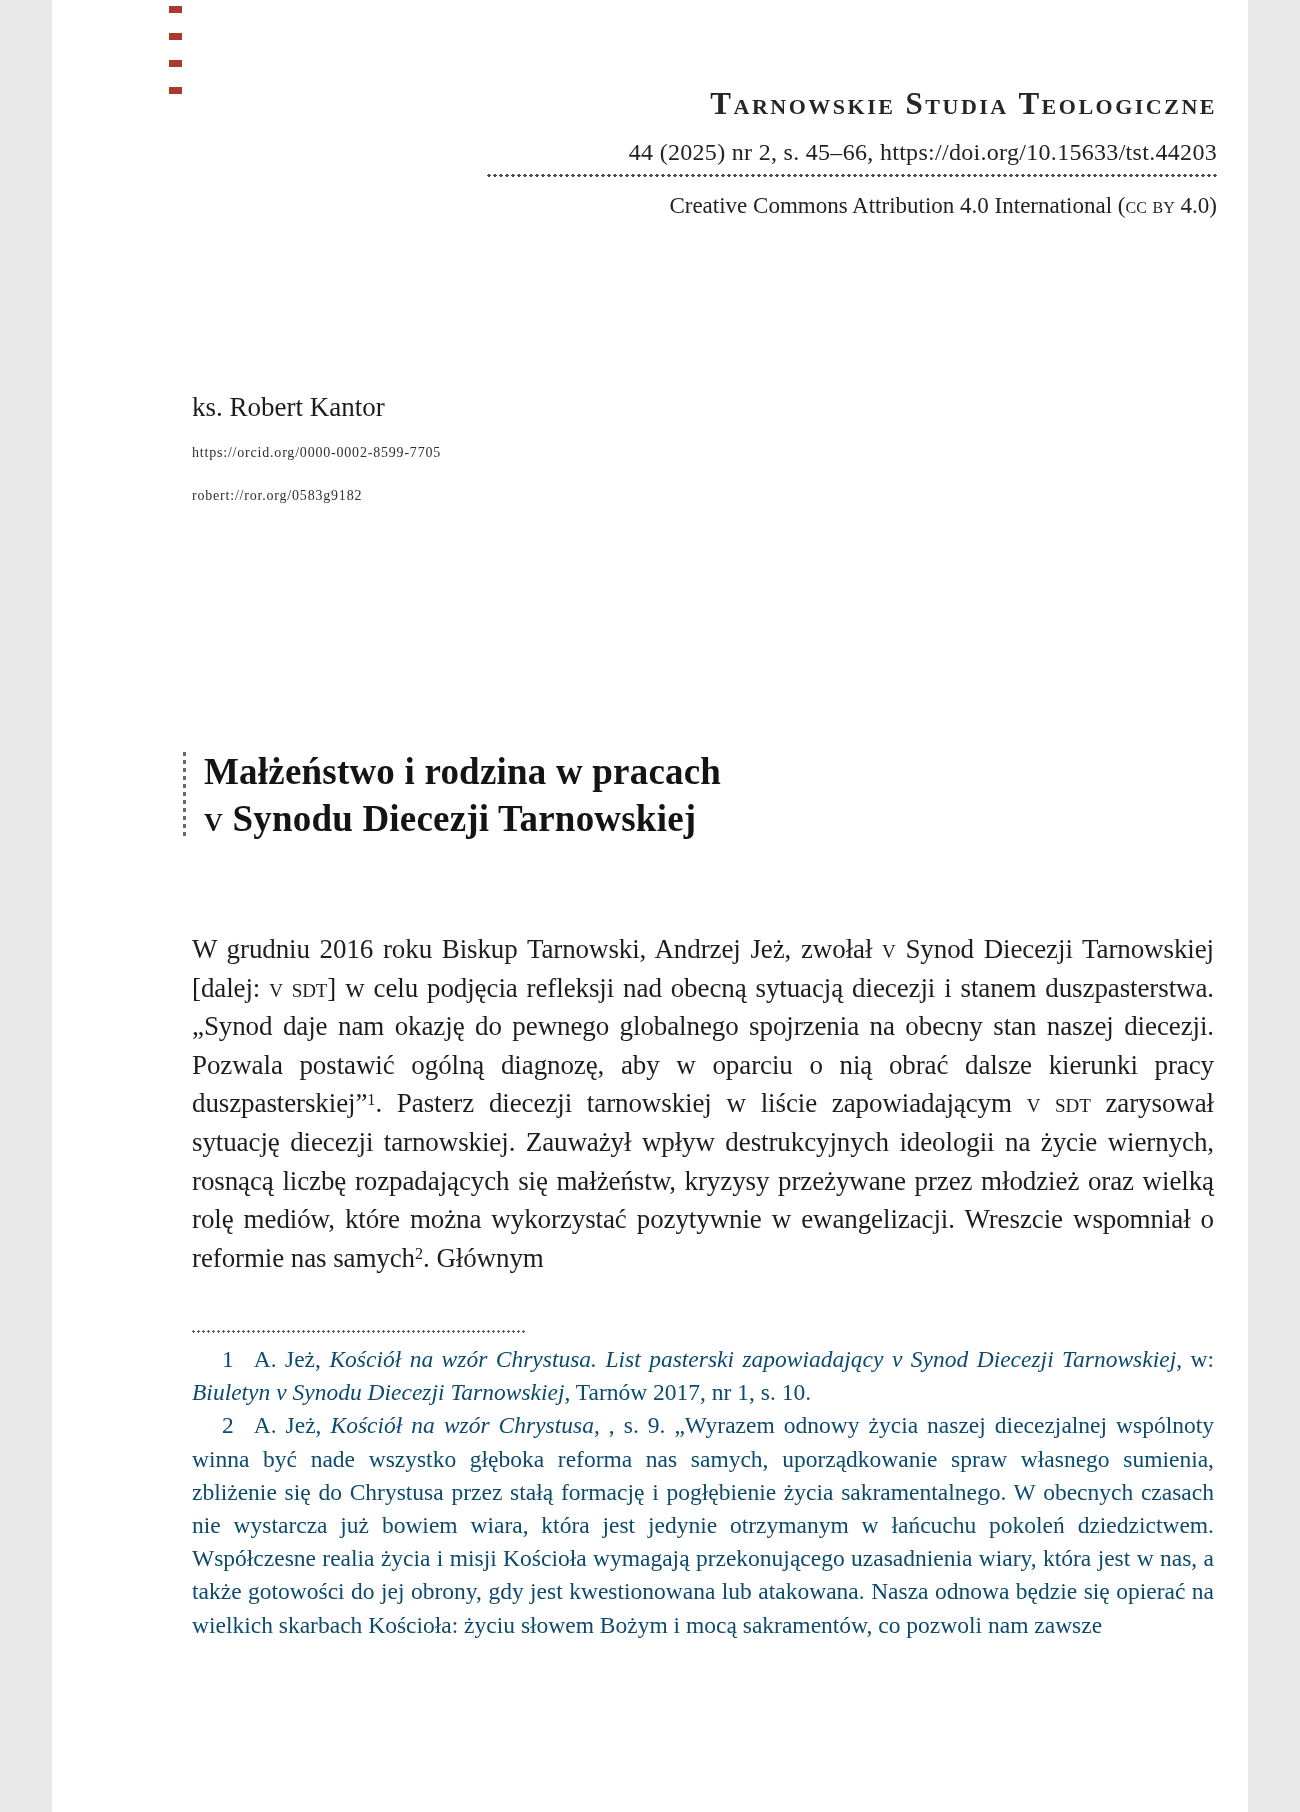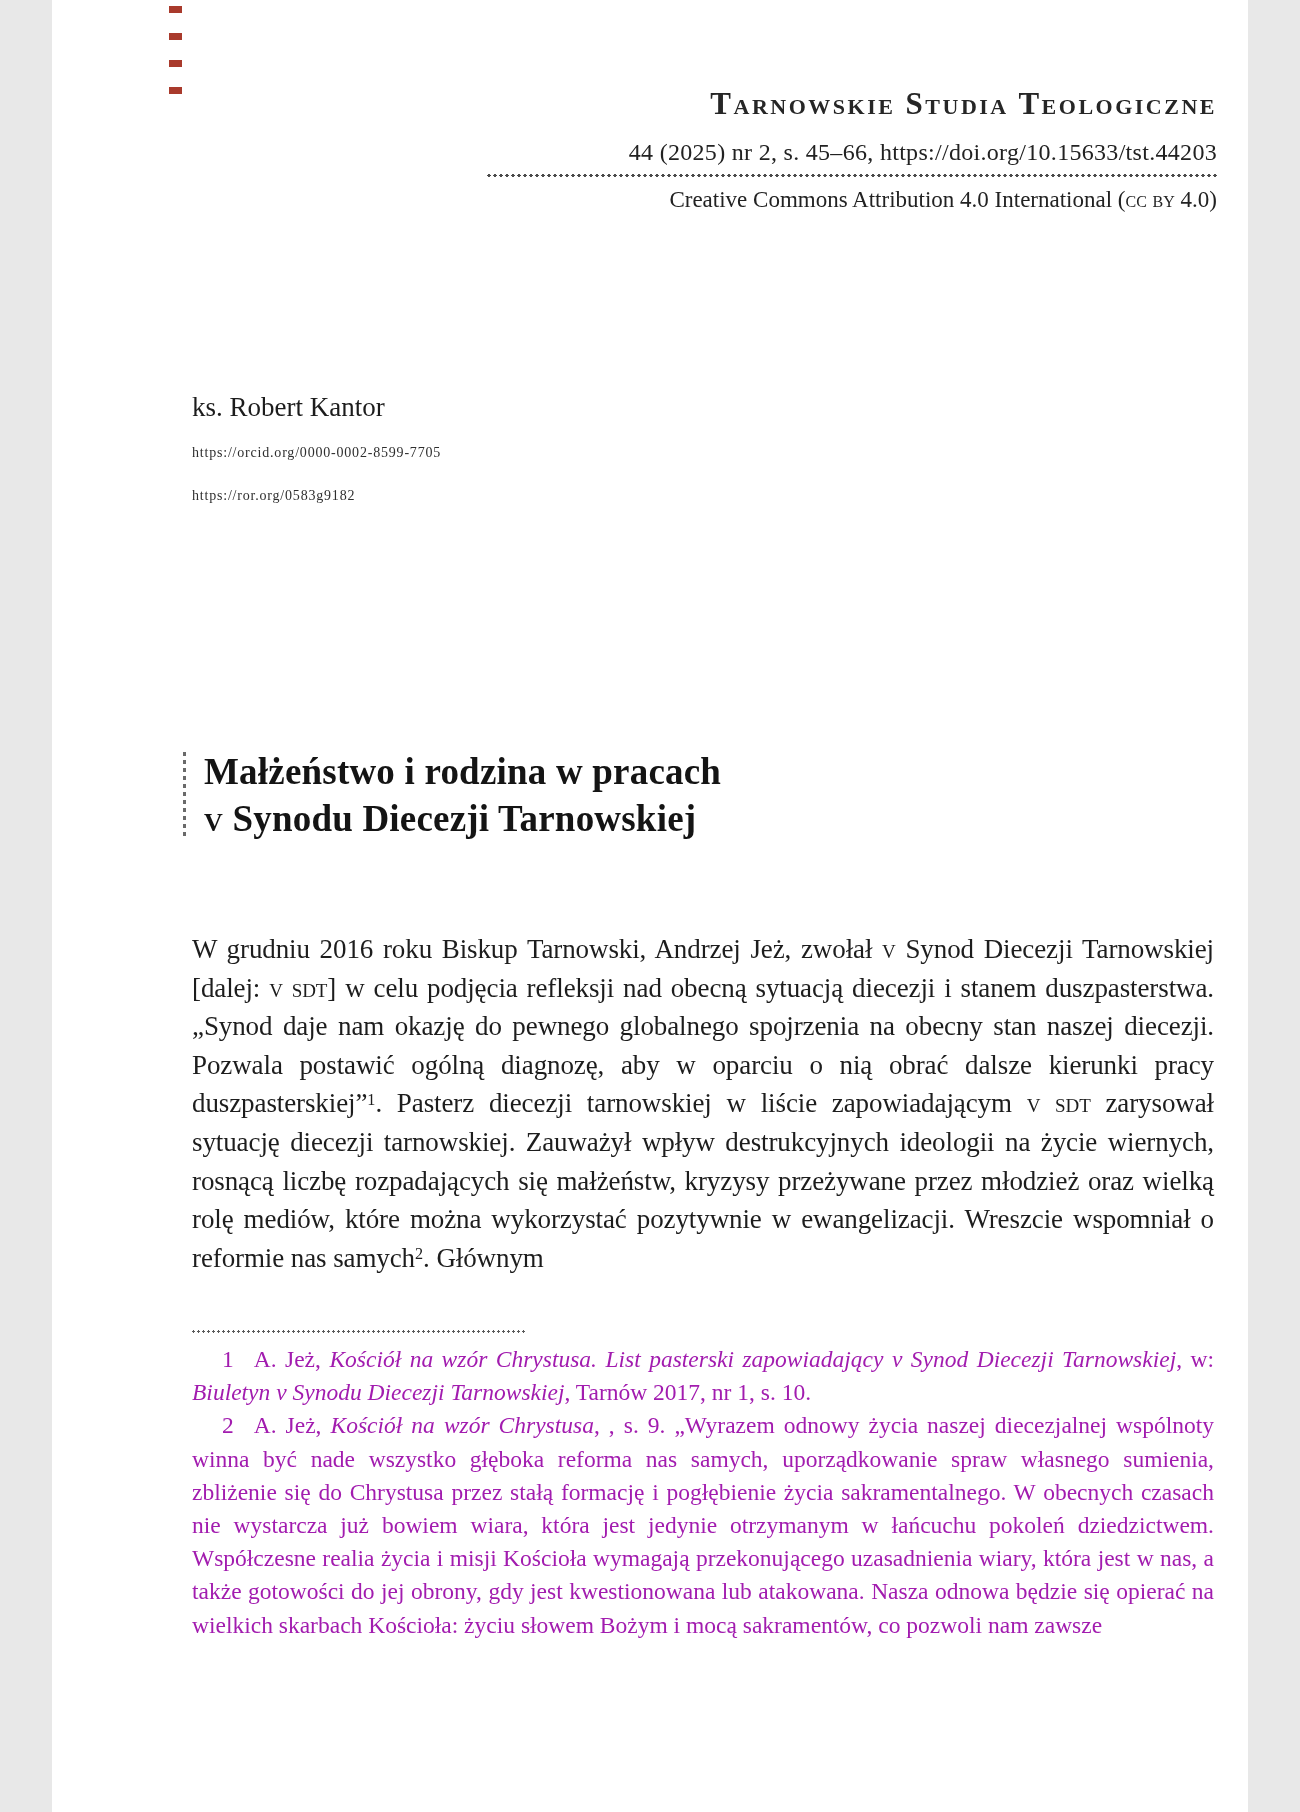--- a/index.html
+++ b/index.html
@@ -26,21 +26,21 @@
     letter-spacing:2.5px;
     color:#262626;
     line-height:36px;
   }
   .jissue{font-size:24px;letter-spacing:.3px;margin-top:15px;line-height:30px;color:#222;}
   .jrule{
     margin-top:6px;height:5px;
     background-image:radial-gradient(circle at 2px 2.5px,#4c4c4c 1.5px,transparent 1.7px);
     background-size:6px 5px;background-repeat:repeat-x;
   }
-  .jlicense{font-size:23px;margin-top:7px;line-height:29px;color:#222;}
+  .jlicense{font-size:23px;margin-top:13px;line-height:29px;color:#222;}
   .sc{font-variant:small-caps;}
   
   .author{position:absolute;left:140px;top:390px;}
   .aname{font-size:27px;line-height:35px;color:#1c1c1c;}
   .ameta{font-size:14px;letter-spacing:.8px;line-height:30px;margin-top:13px;color:#2e2e2e;}
   a.plain{color:inherit;text-decoration:none;cursor:pointer;}
   
   .title-wrap{position:absolute;left:131px;top:748px;padding-left:21px;}
   .title-accent{
     position:absolute;left:0;top:4px;bottom:2px;width:3px;
@@ -61,21 +61,21 @@
     letter-spacing:0;cursor:pointer;
   }
   
   .fnrule{
     position:absolute;left:140px;top:1330px;width:335px;height:3px;
     background-image:radial-gradient(circle at 1.5px 1.5px,#5a5a5a 1px,transparent 1.2px);
     background-size:5px 3px;background-repeat:repeat-x;
   }
   .footnotes{
     position:absolute;left:140px;top:1343px;width:1022px;
-    font-size:23.5px;line-height:33.2px;text-align:justify;color:#a21caf;
+    font-size:23.5px;line-height:33.2px;text-align:justify;color:#0c4a6e;
   }
   .fn{text-indent:30px;margin:0;}
   .fn .marker{margin-right:20px;cursor:pointer;}
   .it{font-style:italic;}
 </style>
 </head>
 <body>
 
 <div class="page">
 
@@ -88,21 +88,21 @@
     </div>
     <div class="jrule"></div>
     <div class="jlicense">
       <span>Creative Commons Attribution 4.0 International (</span><span class="sc">cc by 4.0</span><span>)</span>
     </div>
   </div>
 
   <div class="author">
     <div class="aname">ks. Robert Kantor</div>
     <div class="ameta"><a class="plain">https://orcid.org/0000-0002-8599-7705</a></div>
-    <div class="ameta"><a class="plain">https://ror.org/0583g9182</a></div>
+    <div class="ameta"><a class="plain">robert://ror.org/0583g9182</a></div>
   </div>
 
   <div class="title-wrap">
     <div class="title-accent"></div>
     <div class="title">
       <span>Małżeństwo i rodzina w pracach</span><br>
       <span class="sc">v</span><span> Synodu Diecezji Tarnowskiej</span>
     </div>
   </div>
 

